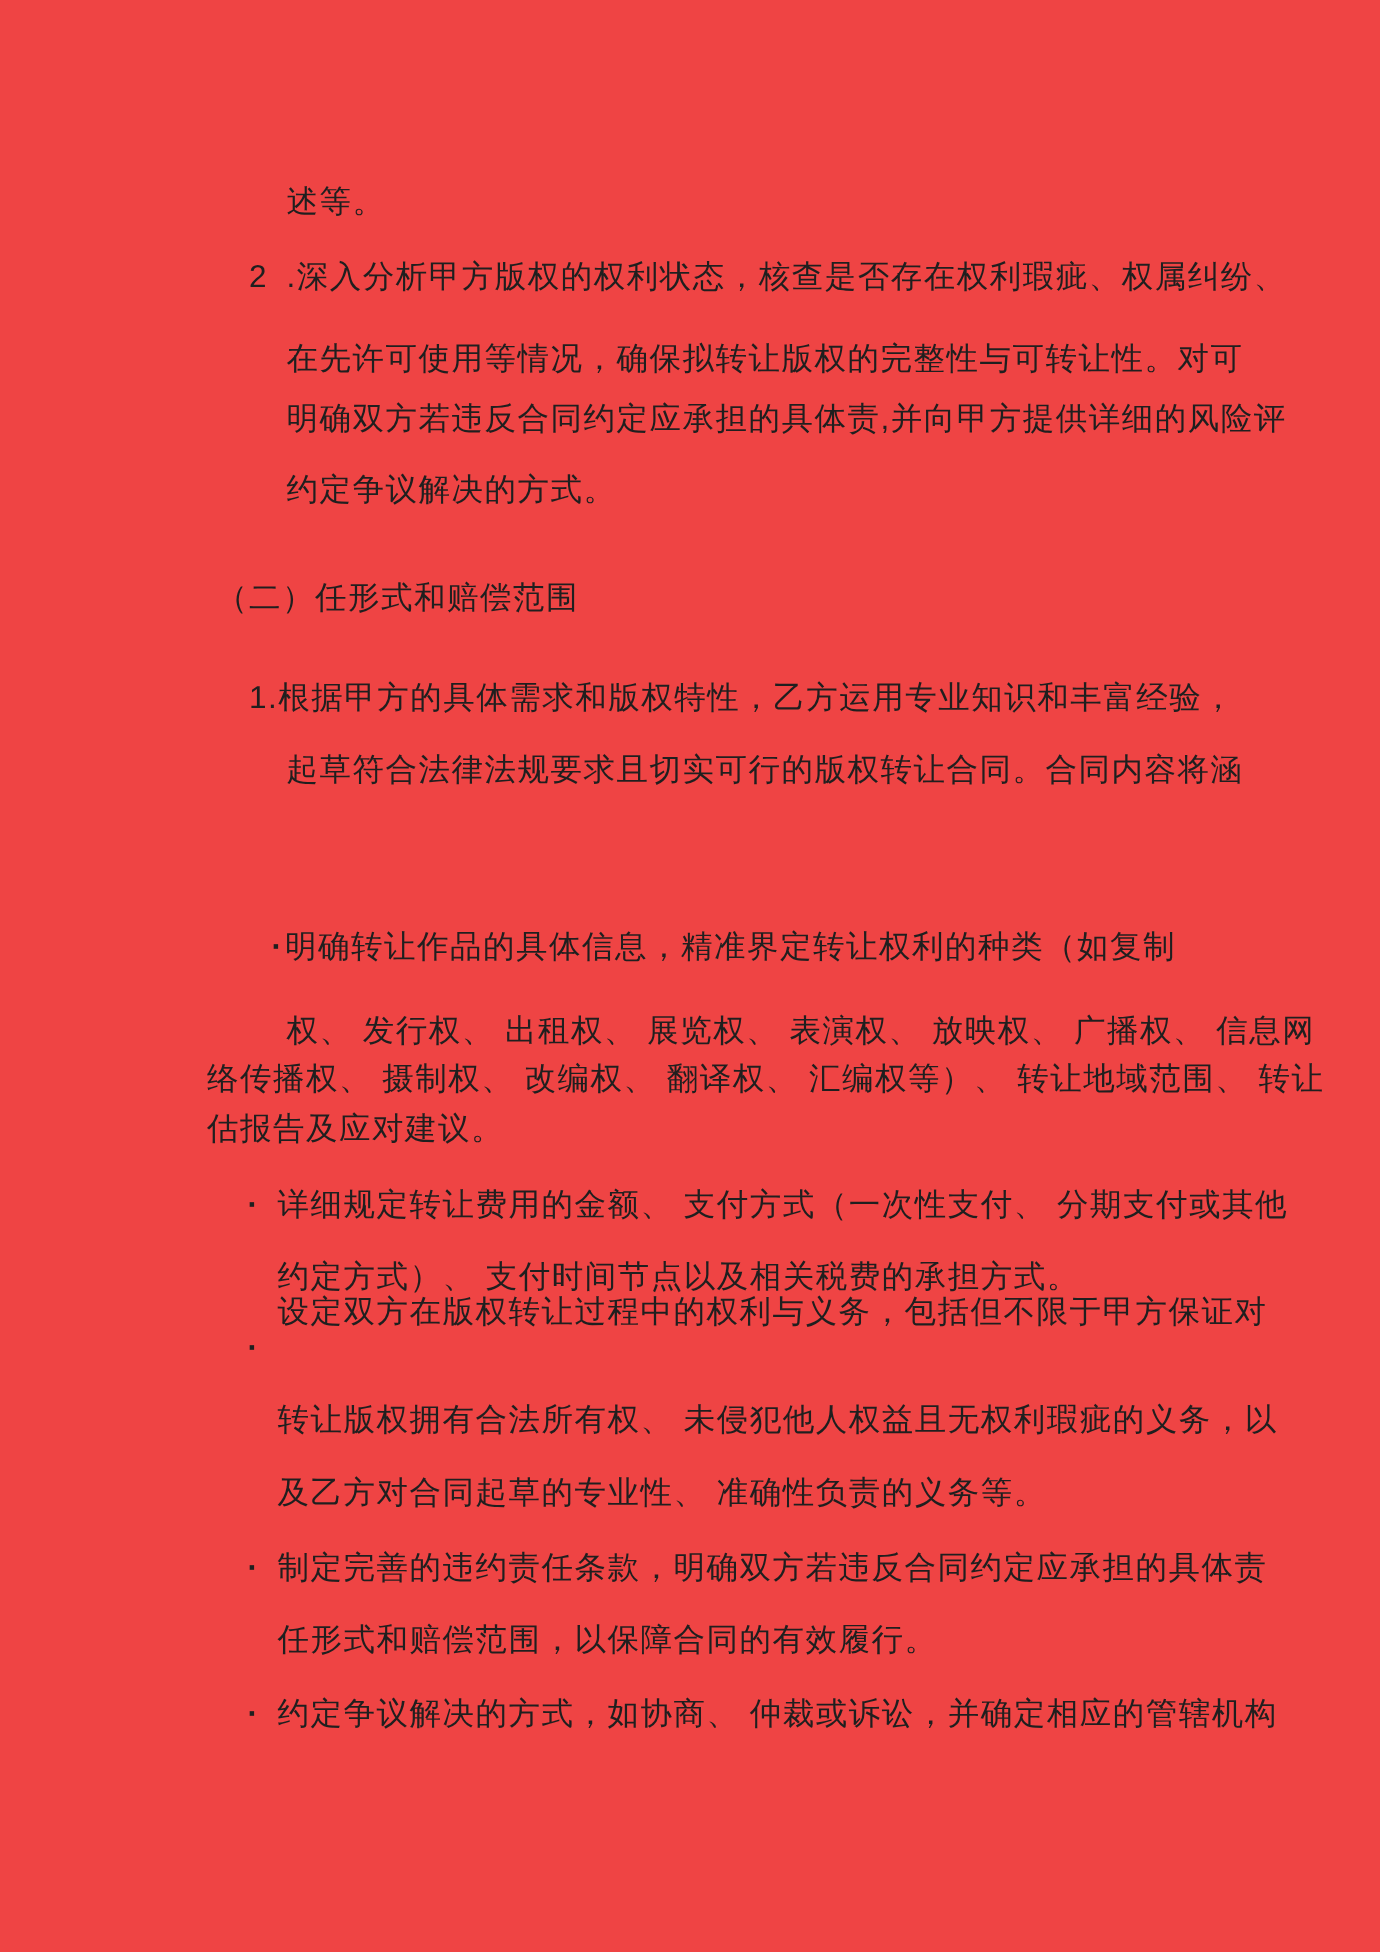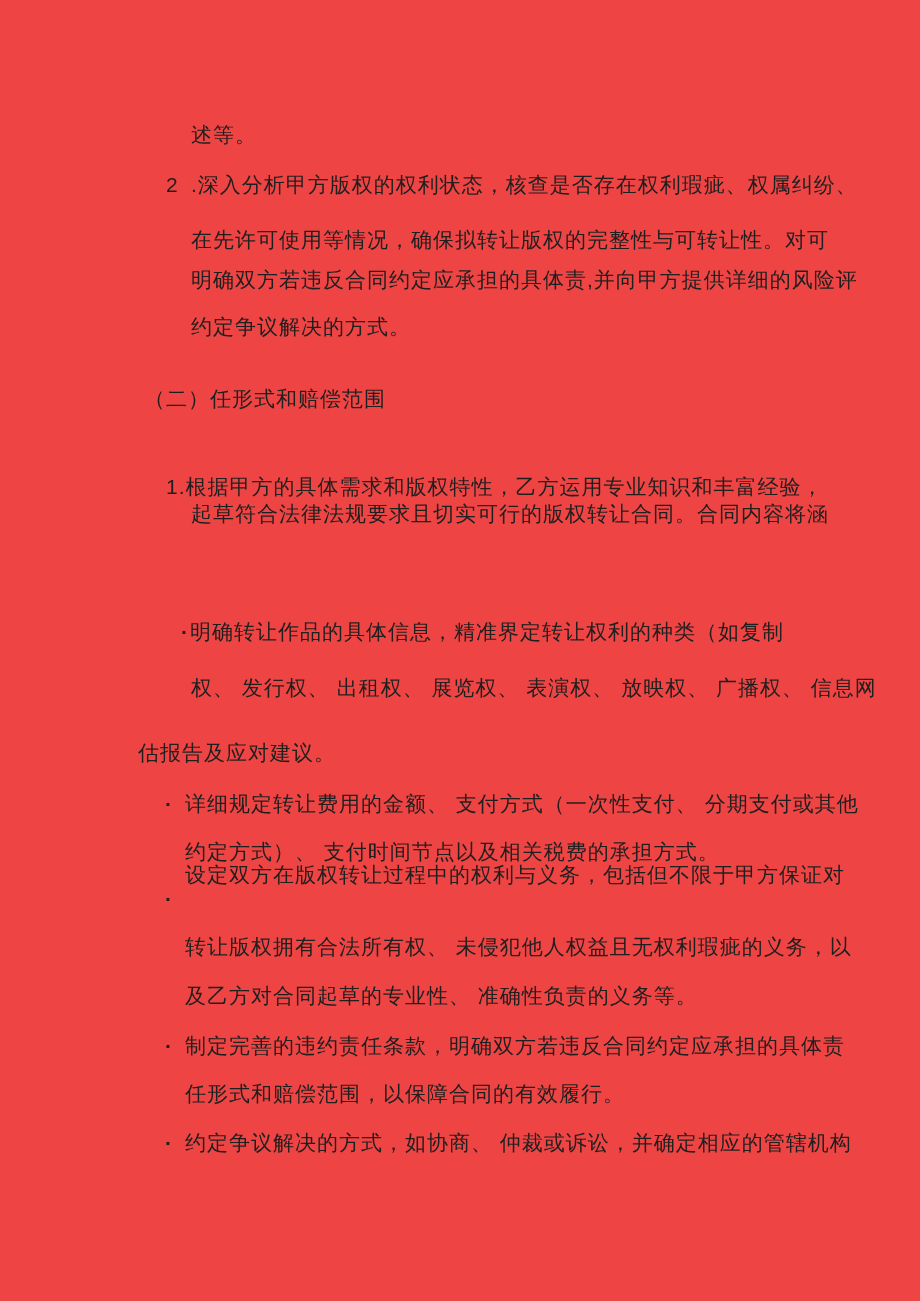--- a/index.html
+++ b/index.html
@@ -37,26 +37,27 @@
   <div class="ln" style="left:191px; top:124px">述等。</div>
 
   <div class="ln" style="left:166px; top:174px">2</div>
   <div class="ln" style="left:191px; top:174px">.深入分析甲方版权的权利状态，核查是否存在权利瑕疵、权属纠纷、</div>
   <div class="ln" style="left:191px; top:229px">在先许可使用等情况，确保拟转让版权的完整性与可转让性。对可</div>
   <div class="ln" style="left:191px; top:269px">明确双方若违反合同约定应承担的具体责,并向甲方提供详细的风险评</div>
   <div class="ln" style="left:191px; top:316px">约定争议解决的方式。</div>
 
   <div class="ln" style="left:144px; top:388px">（二）任形式和赔偿范围</div>
 
-  <div class="ln" style="left:166px; top:476px">1.根据甲方的具体需求和版权特性，乙方运用专业知识和丰富经验，</div>
+  <div class="ln" style="left:166px; top:455px">1.根据甲方的具体需求和版权特性，乙方运用专业知识和丰富经验，</div>
   <div class="ln" style="left:191px; top:503px">起草符合法律法规要求且切实可行的版权转让合同。合同内容将涵</div>
 
   <div class="ln marker" style="left:181px; top:621px">·</div>
   <div class="ln" style="left:190px; top:621px">明确转让作品的具体信息，精准界定转让权利的种类（如复制</div>
   <div class="ln" style="left:191px; top:677px">权、 发行权、 出租权、 展览权、 表演权、 放映权、 广播权、 信息网</div>
+  <div class="ln" style="left:138px; top:709px">络传播权、 摄制权、 改编权、 翻译权、 汇编权等）、 转让地域范围、 转让</div>
   <div class="ln" style="left:138px; top:742px">估报告及应对建议。</div>
 
   <div class="ln marker" style="left:165px; top:793px">·</div>
   <div class="ln" style="left:185px; top:793px">详细规定转让费用的金额、 支付方式（一次性支付、 分期支付或其他</div>
   <div class="ln" style="left:185px; top:841px">约定方式）、 支付时间节点以及相关税费的承担方式。</div>
 
   <div class="ln marker" style="left:165px; top:888px">·</div>
   <div class="ln" style="left:185px; top:864px">设定双方在版权转让过程中的权利与义务，包括但不限于甲方保证对</div>
   <div class="ln" style="left:185px; top:985px">及乙方对合同起草的专业性、 准确性负责的义务等。</div>
   <div class="ln" style="left:185px; top:936px">转让版权拥有合法所有权、 未侵犯他人权益且无权利瑕疵的义务，以</div>

